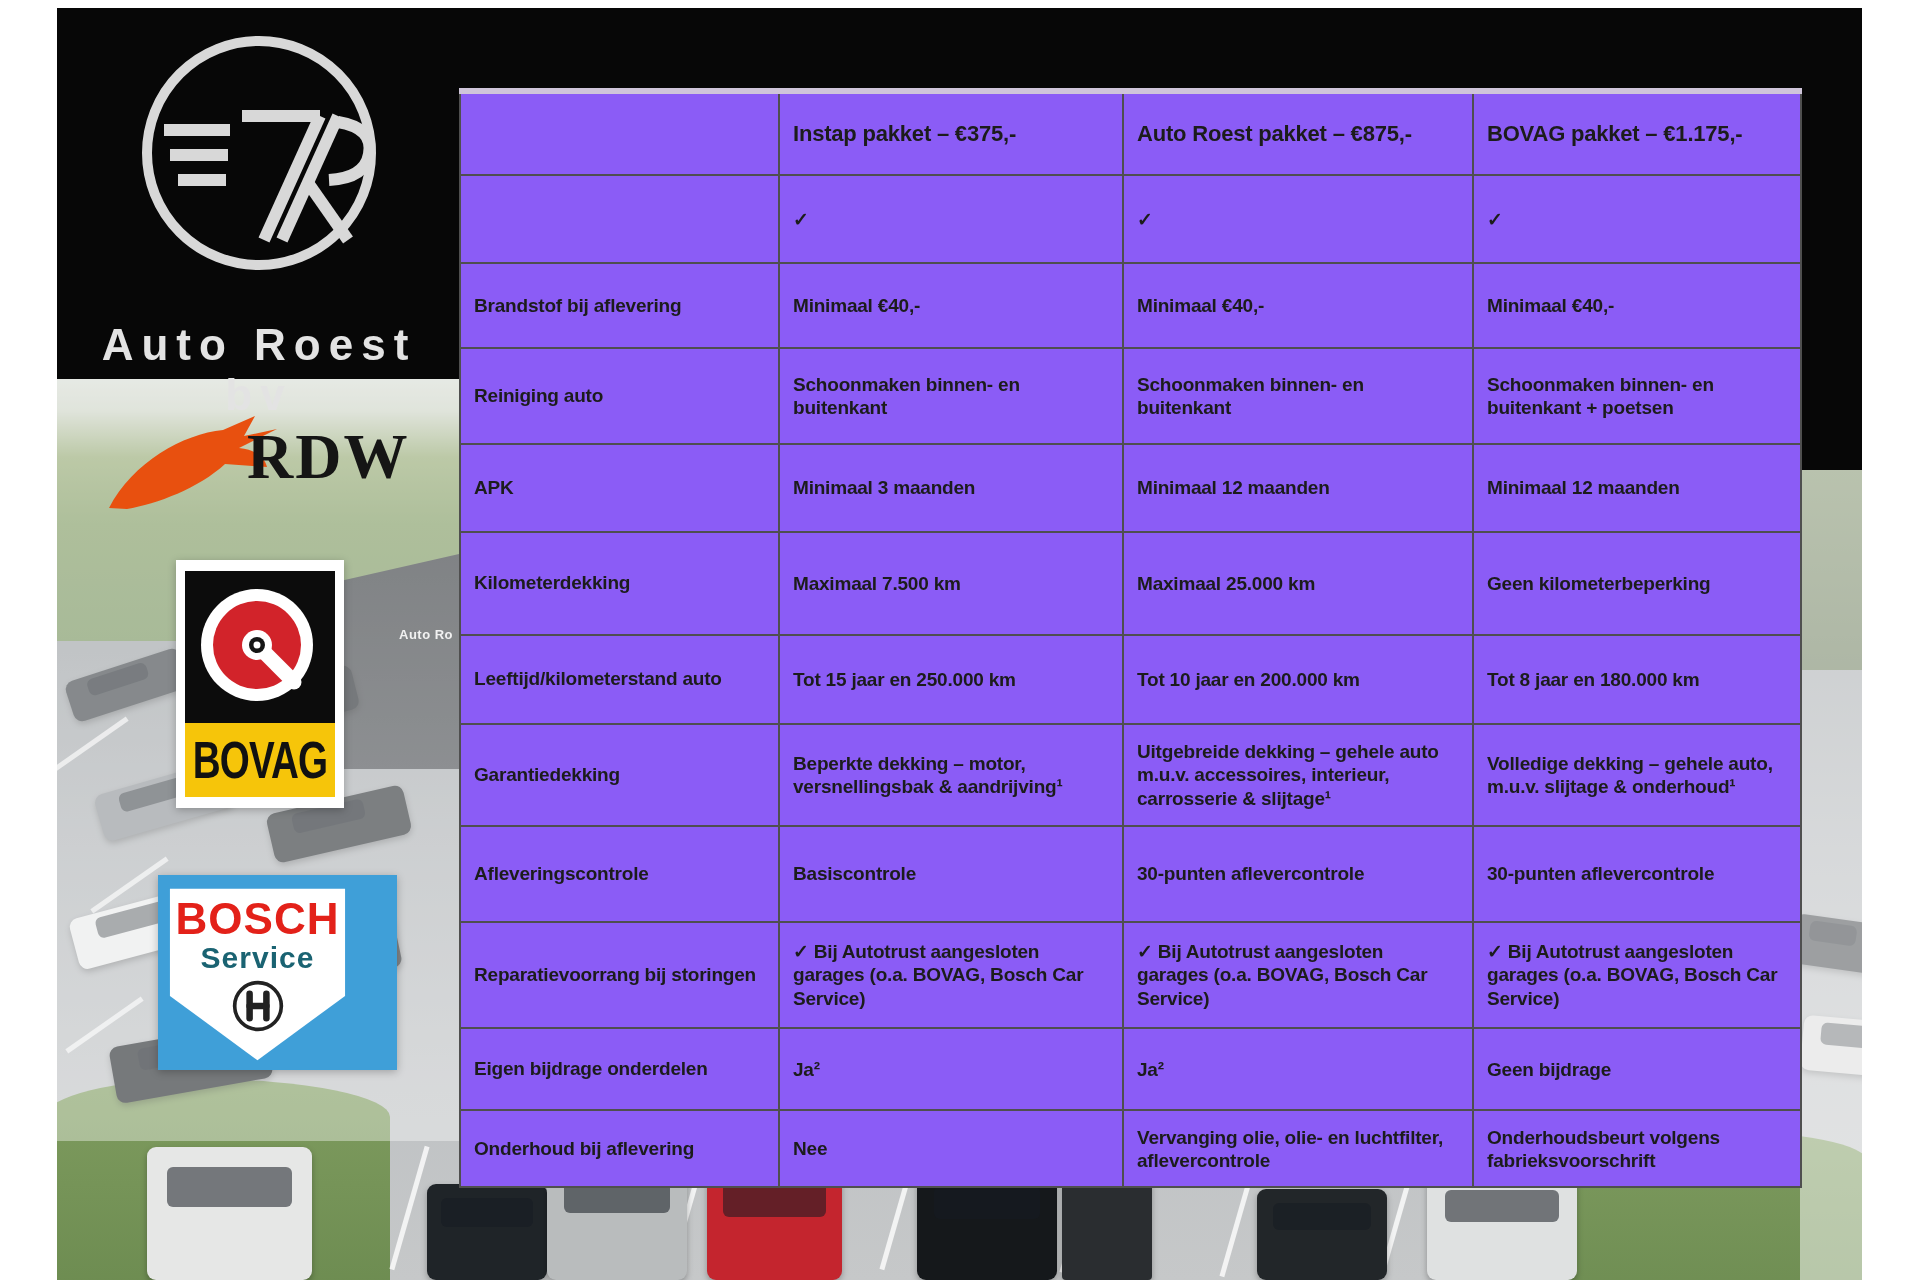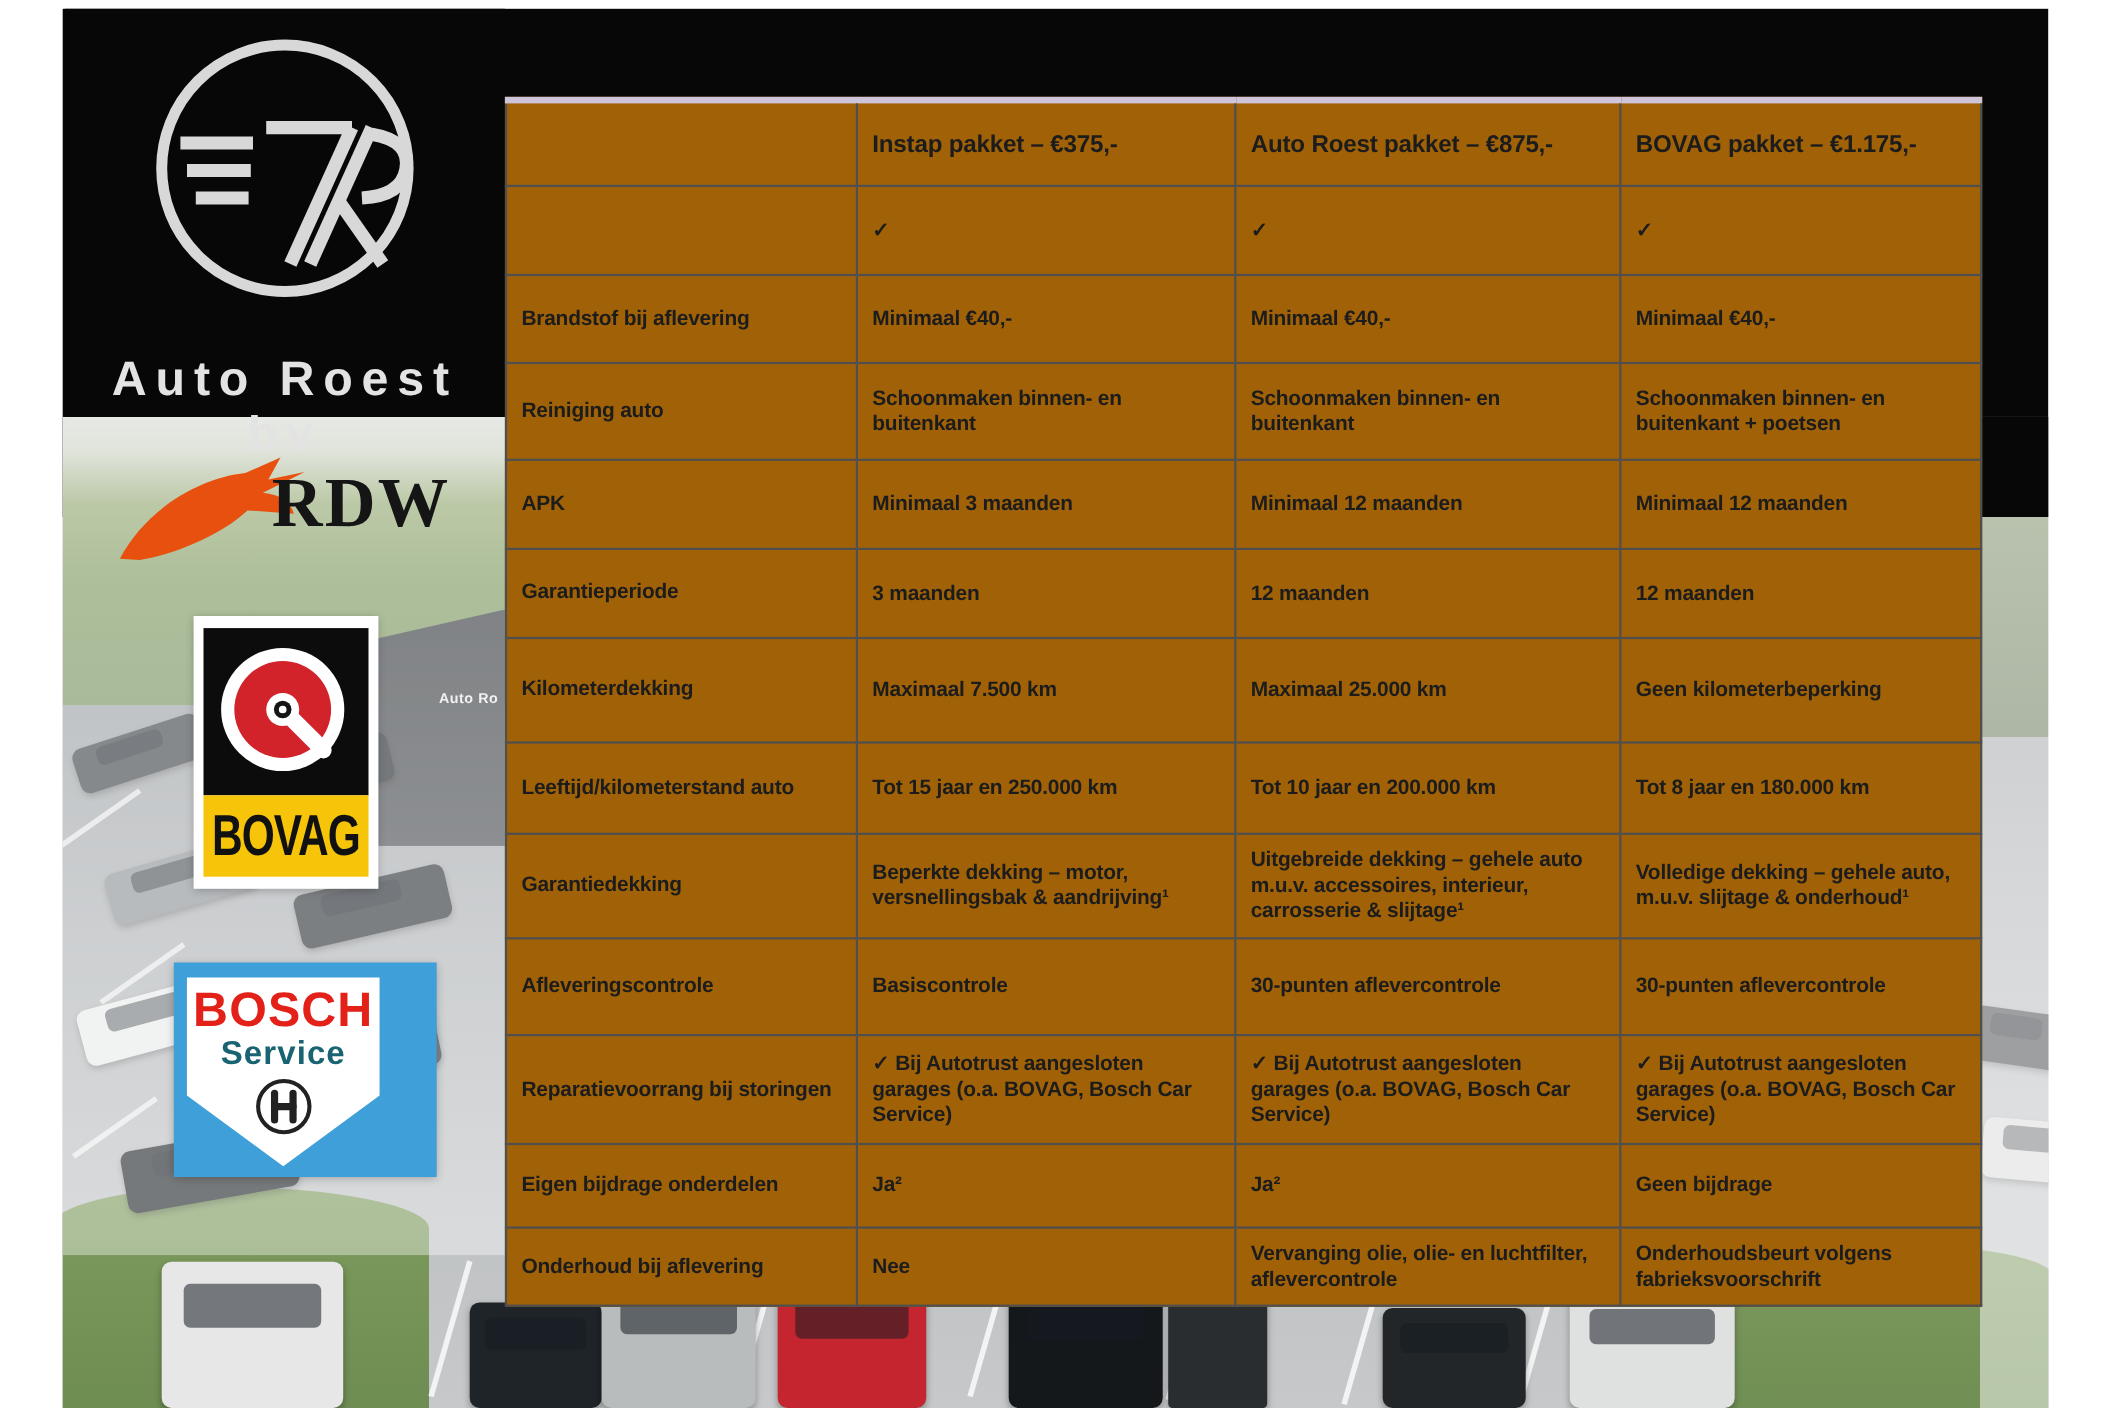--- a/index.html
+++ b/index.html
@@ -61,21 +61,21 @@
          box-shadow:0 2px 8px rgba(0,0,0,.25);padding-left:40px;}
   #bosch .shield{position:absolute;left:0;top:0;width:199px;height:195px;background:#ffffff;
          clip-path:polygon(6% 7%,94% 7%,94% 62%,50% 95%,6% 62%);
          display:flex;flex-direction:column;align-items:center;}
   #bosch .l1{margin-top:22px;font-weight:bold;font-size:44px;color:#e32119;letter-spacing:1px;line-height:1;}
   #bosch .l2{font-weight:bold;font-size:30px;color:#1a6372;letter-spacing:1px;line-height:1.15;}
   #bosch svg{margin-top:2px;}
 
   
   #pkgtable{position:absolute;left:459px;top:88px;width:1341px;height:1100px;border-collapse:collapse;
-         background:#a16207;table-layout:fixed;border:2px solid #4f4f4f;border-top:6px solid #cfc5da;color:#1c1c1c;}
+         background:#8b5cf6;table-layout:fixed;border:2px solid #4f4f4f;border-top:6px solid #cfc5da;color:#1c1c1c;}
   #pkgtable th,#pkgtable td{border:2px solid #4f4f4f;vertical-align:middle;text-align:left;
          padding:6px 14px 6px 13px;letter-spacing:-0.2px;overflow:hidden;}
   #pkgtable th{border-top:6px solid #cfc5da;font-size:22px;font-weight:bold;}
   #pkgtable td.lbl{font-size:19px;font-weight:bold;padding-right:4px;}
   #pkgtable td.val{font-size:19px;font-weight:bold;line-height:1.22;}
 </style>
 </head>
 <body>
 
 <div id="stage">
@@ -248,26 +248,20 @@
       <td class="val">Schoonmaken binnen- en buitenkant</td>
       <td class="val">Schoonmaken binnen- en buitenkant</td>
       <td class="val">Schoonmaken binnen- en buitenkant + poetsen</td>
     </tr>
     <tr style="height:78px">
       <td class="lbl">APK</td>
       <td class="val">Minimaal 3 maanden</td>
       <td class="val">Minimaal 12 maanden</td>
       <td class="val">Minimaal 12 maanden</td>
     </tr>
-    <tr style="height:77px">
-      <td class="lbl">Garantieperiode</td>
-      <td class="val">3 maanden</td>
-      <td class="val">12 maanden</td>
-      <td class="val">12 maanden</td>
-    </tr>
     <tr style="height:92px">
       <td class="lbl">Kilometerdekking</td>
       <td class="val">Maximaal 7.500 km</td>
       <td class="val">Maximaal 25.000 km</td>
       <td class="val">Geen kilometerbeperking</td>
     </tr>
     <tr style="height:79px">
       <td class="lbl">Leeftijd/kilometerstand auto</td>
       <td class="val">Tot 15 jaar en 250.000 km</td>
       <td class="val">Tot 10 jaar en 200.000 km</td>

